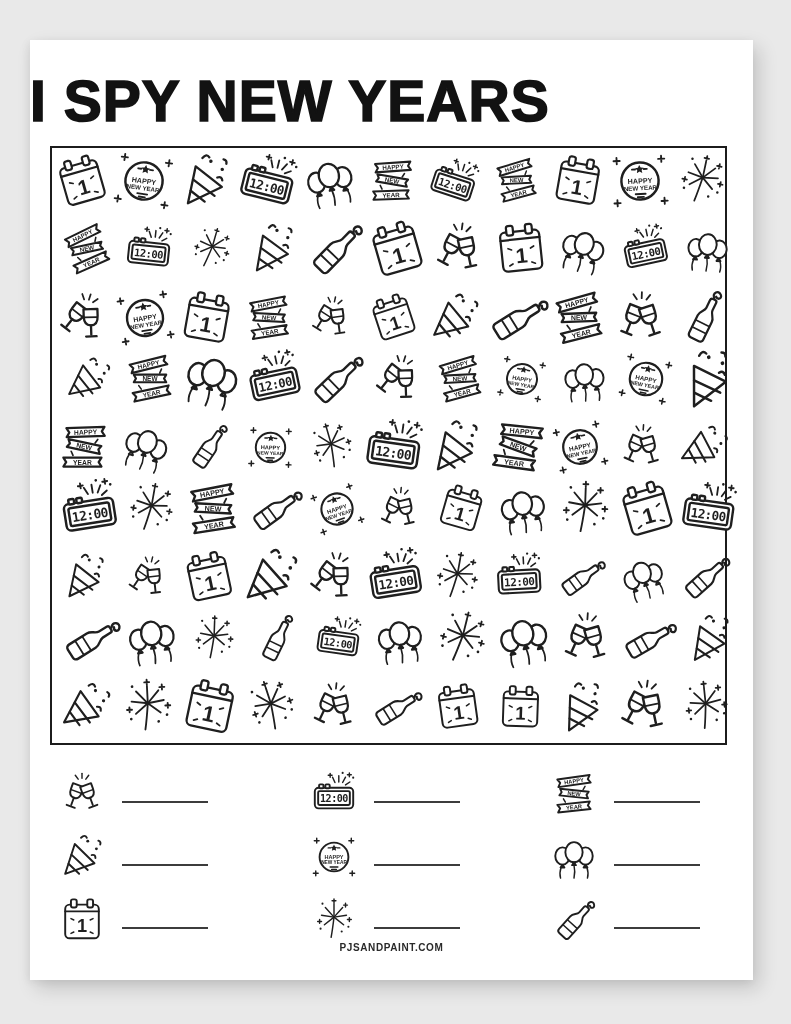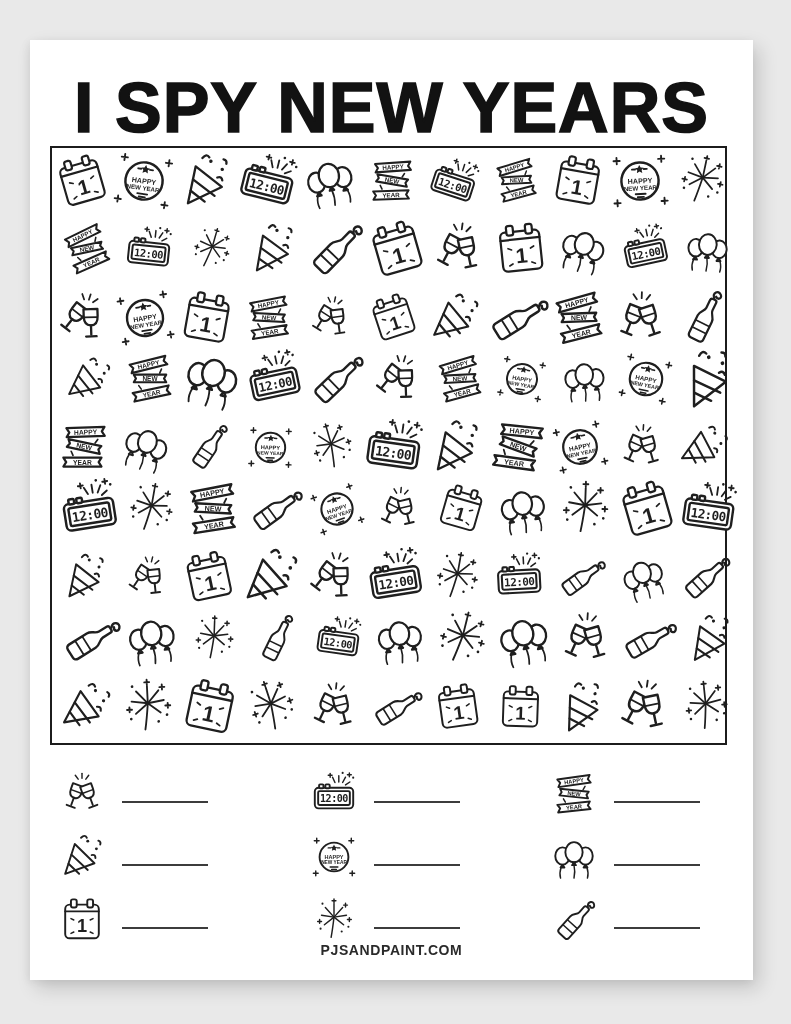--- a/index.html
+++ b/index.html
@@ -9,44 +9,43 @@
     font-family:"Liberation Sans",sans-serif;
     position:relative;overflow:hidden;
   }
   .sheet{
     position:absolute;left:30px;top:40px;width:723px;height:940px;
     background:#ffffff;
     box-shadow:6px 8px 18px rgba(0,0,0,.16), -2px 2px 8px rgba(0,0,0,.06);
   }
   .title{
     position:absolute;top:28px;left:0;right:0;
-    text-align:center;
     font-family:"Liberation Sans",sans-serif;
-    font-weight:bold;font-size:70px;letter-spacing:1px;
+    font-weight:bold;font-size:57px;letter-spacing:1px;
     color:#121212;
     -webkit-text-stroke:1.6px #121212;
   }
   .grid-box{
     position:absolute;left:20px;top:106px;width:677px;height:599px;
     border:2px solid #1c1c1c;box-sizing:border-box;
     display:grid;
     grid-template-columns:repeat(11,1fr);
     grid-template-rows:repeat(9,1fr);
     padding:3px;
   }
   .cell{display:flex;align-items:center;justify-content:center;overflow:visible;}
   .cell svg{display:block;overflow:visible;}
   .answer-key{position:absolute;left:28px;top:722px;width:669px;height:190px;}
   .ak-col{position:absolute;top:0;display:flex;flex-direction:column;}
   .ak-item{display:flex;align-items:center;height:63px;}
   .ak-icon svg{width:48px;height:48px;display:block;overflow:visible;}
   .ak-line{width:86px;height:0;border-bottom:2px solid #3c3c3c;margin-left:16px;margin-top:16px;}
   .footer{
     position:absolute;left:0;right:0;top:902px;text-align:center;
-    font-size:14px;font-weight:bold;letter-spacing:.6px;color:#2a2a2a;
+    font-size:10px;font-weight:bold;letter-spacing:.6px;color:#2a2a2a;
   }
   
   .ln{stroke:#1f1f1f;stroke-width:4;fill:none;stroke-linecap:round;stroke-linejoin:round;}
   .thin{stroke-width:3;}
   .lnw{fill:#ffffff;}
   .blk{fill:#1f1f1f;stroke:none;}
   .ft{fill:#1f1f1f;stroke:none;font-family:"Liberation Sans",sans-serif;font-weight:bold;text-anchor:middle;}
   .mono{font-family:"DejaVu Sans Mono",monospace;letter-spacing:-1px;}
   .defs-holder{position:absolute;width:0;height:0;overflow:hidden;}
 </style>

